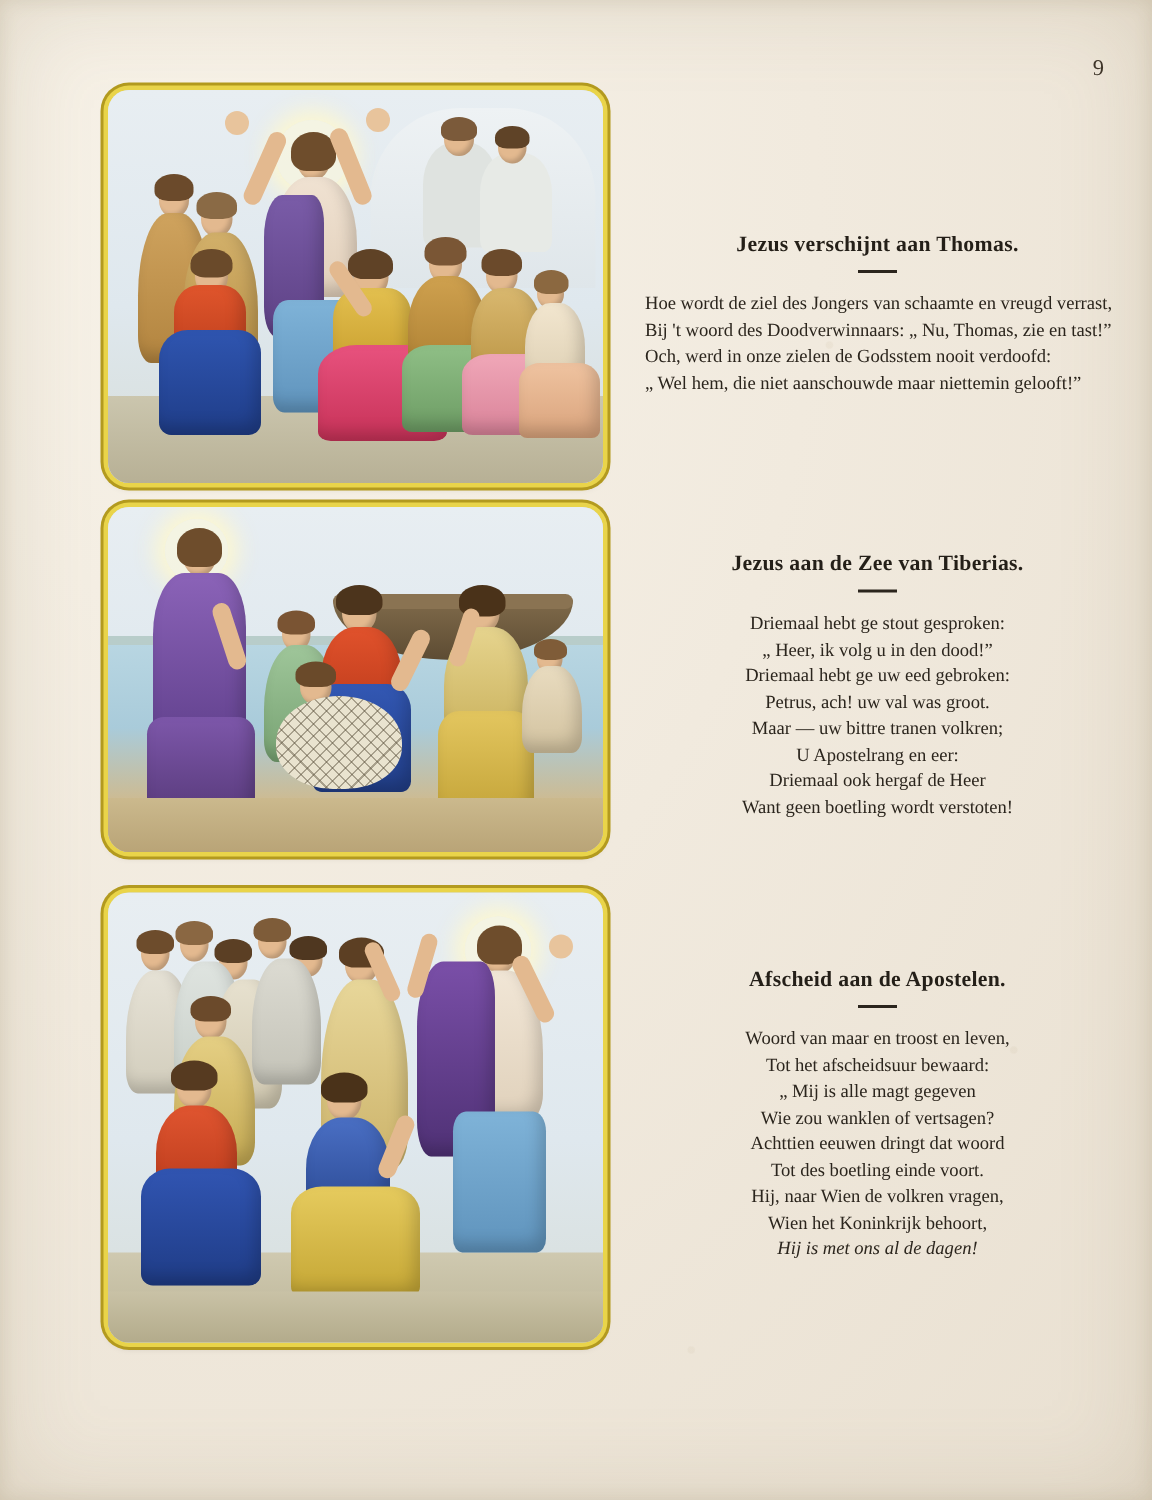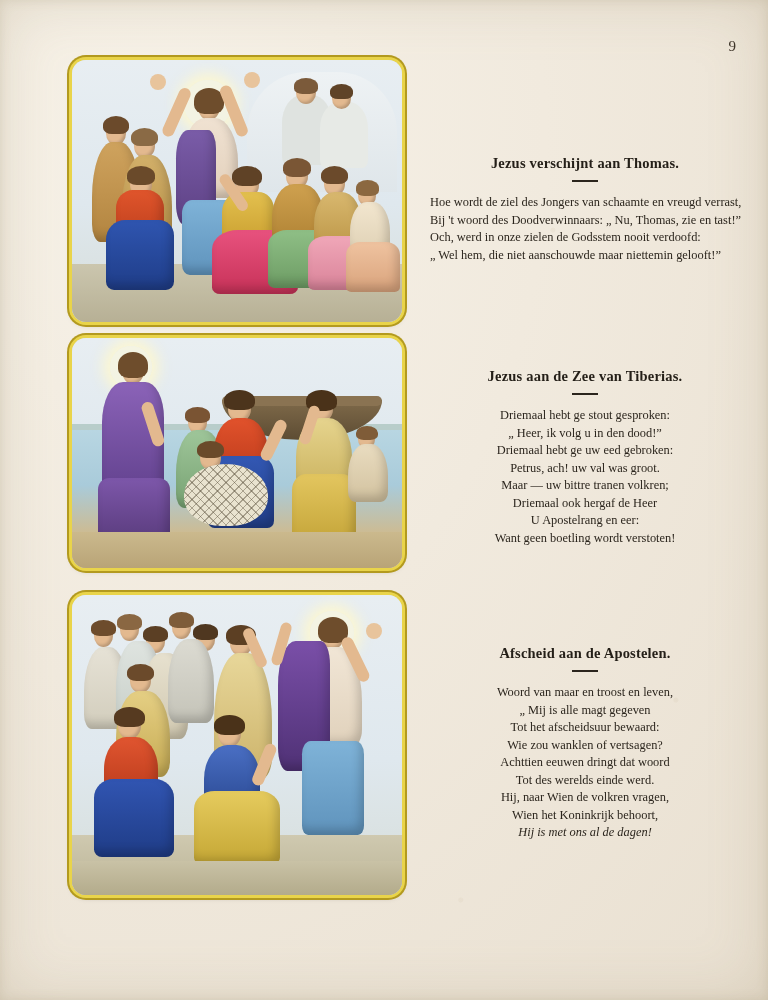--- a/index.html
+++ b/index.html
@@ -293,22 +293,22 @@
 
     <div class="text-wrap" style="top:38px;">
       <div class="caption">Jezus aan de Zee van Tiberias.</div>
       <div class="rule"></div>
       <div class="verse verse-center">
         <div class="line">Driemaal hebt ge stout gesproken:</div>
         <div class="line">„ Heer, ik volg u in den dood!”</div>
         <div class="line">Driemaal hebt ge uw eed gebroken:</div>
         <div class="line">Petrus, ach! uw val was groot.</div>
         <div class="line">Maar — uw bittre tranen volkren;</div>
+        <div class="line">U Apostelrang en eer:</div>
         <div class="line">Driemaal ook hergaf de Heer</div>
-        <div class="line">U Apostelrang en eer:</div>
         <div class="line">Want geen boetling wordt verstoten!</div>
       </div>
     </div>
   </div>
 
   <div class="block block-3">
     <div class="illus-wrap" style="top:10px;">
       <div class="frame f3">
         <div class="sky"></div>
         <div class="ground" style="height:20%;background:linear-gradient(#cfc9b0,#bab395);"></div>
@@ -361,25 +361,25 @@
 
         <div class="fig" style="left:0;bottom:0;width:330px;height:34px;background:linear-gradient(#c9c2a6,#b3ab8b);"></div>
       </div>
     </div>
 
     <div class="text-wrap" style="top:60px;">
       <div class="caption">Afscheid aan de Apostelen.</div>
       <div class="rule"></div>
       <div class="verse verse-center">
         <div class="line">Woord van maar en troost en leven,</div>
+        <div class="line">Tot het afscheidsuur bewaard:</div>
         <div class="line">„ Mij is alle magt gegeven</div>
-        <div class="line">Tot het afscheidsuur bewaard:</div>
         <div class="line">Wie zou wanklen of vertsagen?</div>
         <div class="line">Achttien eeuwen dringt dat woord</div>
-        <div class="line">Tot des werelds einde werd.</div>
+        <div class="line">Tot des boetling einde voort.</div>
         <div class="line">Hij, naar Wien de volkren vragen,</div>
         <div class="line">Wien het Koninkrijk behoort,</div>
         <div class="line ital">Hij is met ons al de dagen!</div>
       </div>
     </div>
   </div>
 
   <div class="edge-shade"></div>
 </div>
 

